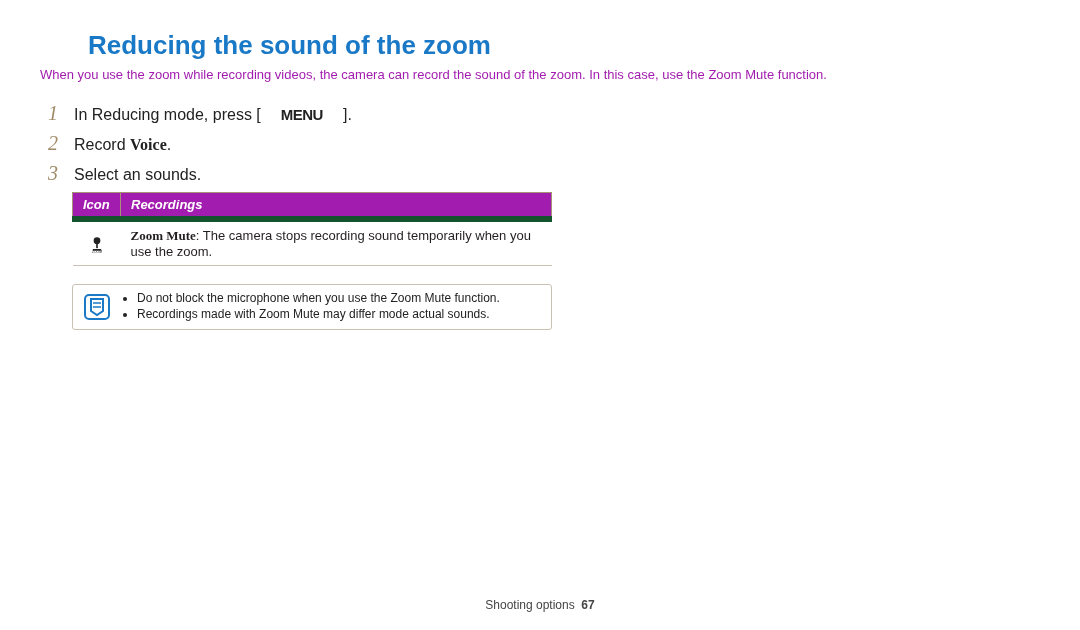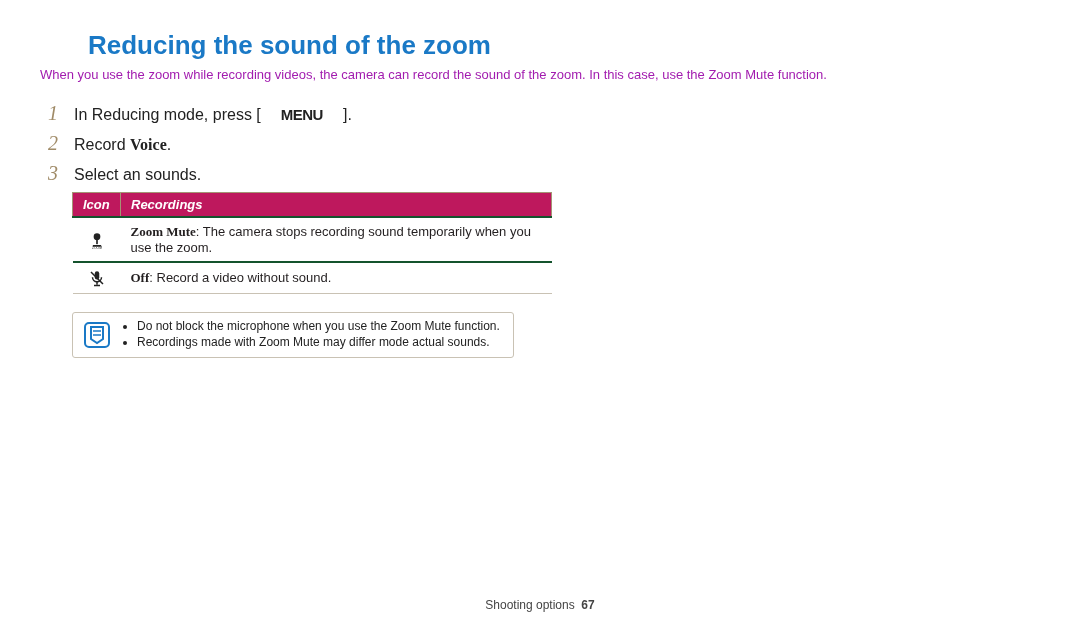--- a/index.html
+++ b/index.html
@@ -55,45 +55,45 @@
     text-align: center;
   }
   .bold { font-weight: 700; font-family: Liberation Serif, serif; }
   .options-table {
     border-collapse: collapse;
     width: 480px;
     margin-top: 6px;
     margin-left: 32px;
   }
   .options-table th {
-    background: #be185d;
+    background: #a21caf;
     color: #fff;
     font-weight: 700;
     font-style: italic;
     text-align: left;
     font-size: 13px;
     padding: 4px 10px;
     border: 1px solid #a49474;
   }
   .options-table td {
-    border-top: 2px solid #14532d;
+    border-top: 6px solid #14532d;
     border-bottom: 1px solid #c9c2b4;
     font-size: 13px;
     padding: 6px 10px;
     vertical-align: middle;
   }
   .options-table tr:last-child td { border-bottom: 1px solid #c9c2b4; }
   .icon-col { width: 48px; text-align: center; }
   .notes-box {
     display: flex;
     border: 1px solid #c9c2b4;
     border-radius: 3px;
     margin-left: 32px;
     margin-top: 18px;
-    width: 442px;
+    width: 480px;
     padding: 6px 10px;
     align-items: flex-start;
   }
   .notes-icon {
     width: 28px; height: 28px; flex-shrink: 0;
     margin-right: 10px;
     margin-top: 2px;
   }
   .notes-list {
     list-style: disc;
@@ -153,34 +153,20 @@
             <circle cx="12" cy="8" r="4" fill="#222"></circle>
             <rect x="11" y="12" width="2" height="5" fill="#222"></rect>
             <rect x="7" y="18" width="10" height="2" fill="#222"></rect>
             <text x="12" y="23" font-size="4" text-anchor="middle" fill="#222">ZOOM</text>
           </svg>
       </td>
       <td>
         <span class="bold">Zoom Mute</span><span>: The camera stops recording sound temporarily when you use the zoom.</span>
       </td>
     </tr>
-    <tr>
-      <td class="icon-col">
-        <svg width="18" height="18" viewBox="0 0 24 24">
-            <rect x="9" y="3" width="6" height="11" rx="3" fill="#222"></rect>
-            <path d="M6 11a6 6 0 0 0 12 0" stroke="#222" stroke-width="2" fill="none"></path>
-            <rect x="11" y="17" width="2" height="4" fill="#222"></rect>
-            <rect x="8" y="21" width="8" height="2" fill="#222"></rect>
-            <line x1="4" y1="4" x2="20" y2="20" stroke="#222" stroke-width="2"></line>
-          </svg>
-      </td>
-      <td>
-        <span class="bold">Off</span><span>: Record a video without sound.</span>
-      </td>
-    </tr>
   </tbody>
 </table>
 
 <div class="notes-box">
   <span class="notes-icon">
     <svg width="28" height="28" viewBox="0 0 28 28">
         <rect x="2" y="2" width="24" height="24" rx="4" fill="none" stroke="#1a79c6" stroke-width="2"></rect>
         <path d="M8 6 L20 6 L20 18 L14 22 L8 18 Z" fill="none" stroke="#1a79c6" stroke-width="2"></path>
         <line x1="10" y1="10" x2="18" y2="10" stroke="#1a79c6" stroke-width="1.5"></line>
         <line x1="10" y1="14" x2="18" y2="14" stroke="#1a79c6" stroke-width="1.5"></line>

